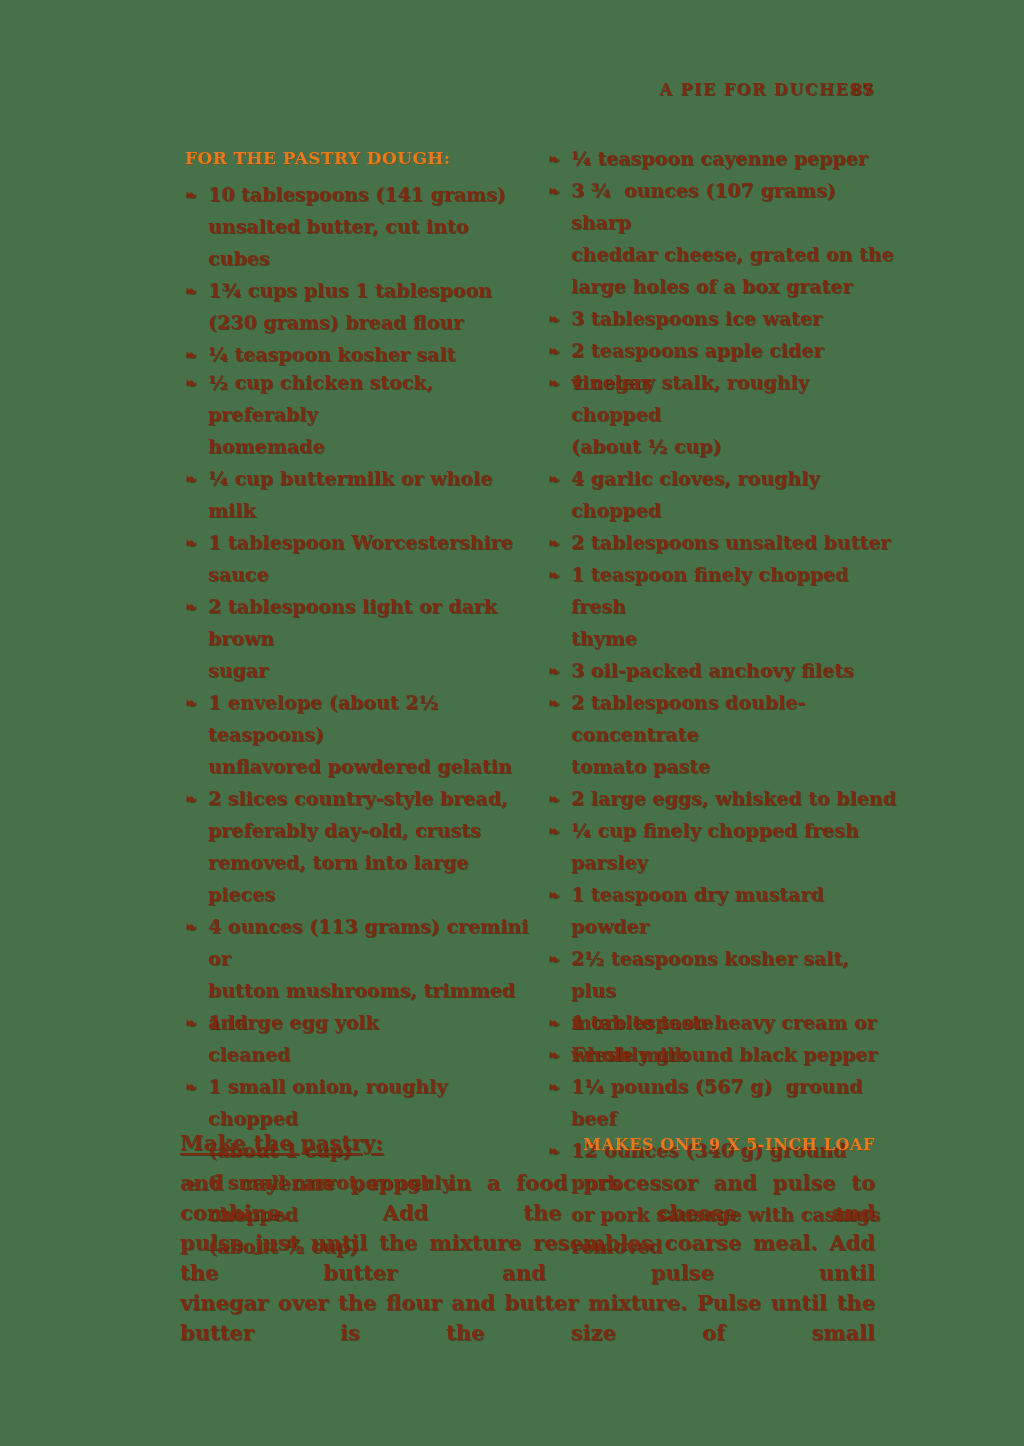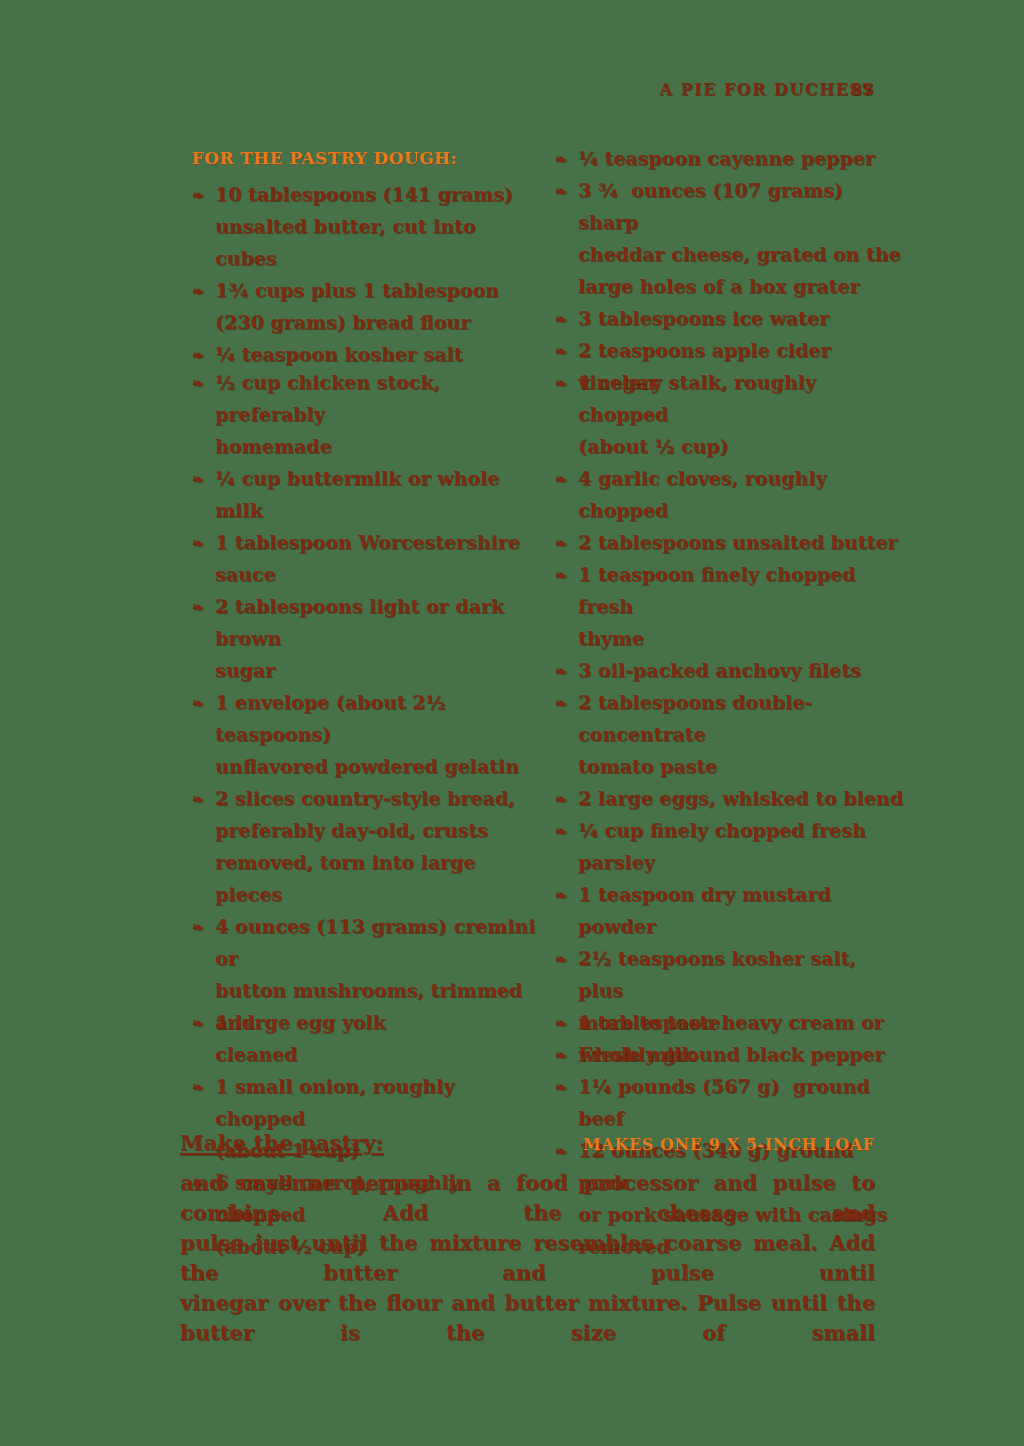--- a/index.html
+++ b/index.html
@@ -37,21 +37,21 @@
     position: absolute;
     right: 2px;
     top: 0;
     letter-spacing: 0;
   }
 
   
   .col { position: absolute; top: 0; }
   .col-left  { left: 180px; width: 350px; }
   .col-right { left: 543px; width: 350px; }
-  .sec, .grp { position: absolute; left: 12px; width: 100%; }
+  .sec, .grp { position: absolute; left: 5px; width: 100%; }
   .t0 { top: 142px; }
   .t1 { top: 366px; }
   .t2 { top: 1006px; }
 
   .sec-head {
     color: #E8791C;
     font-size: 17px;
     line-height: 32px;
     letter-spacing: 0.4px;
     margin-bottom: 4px;

